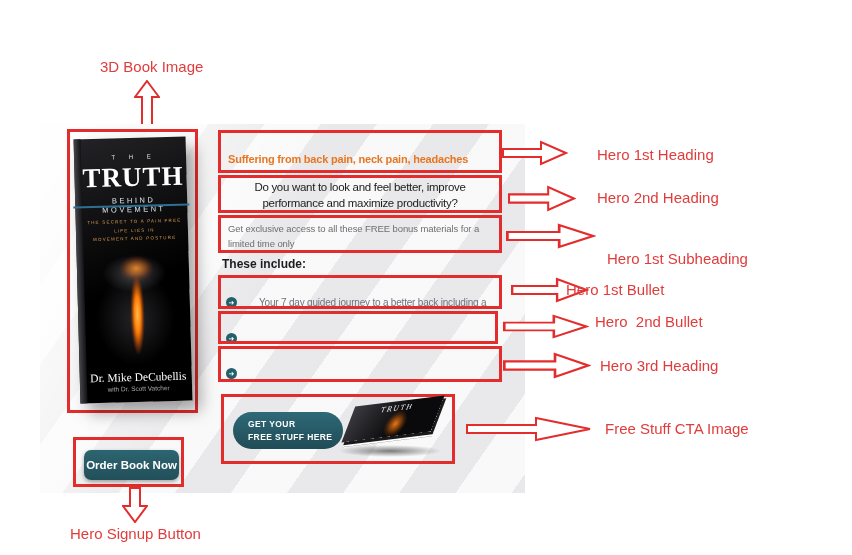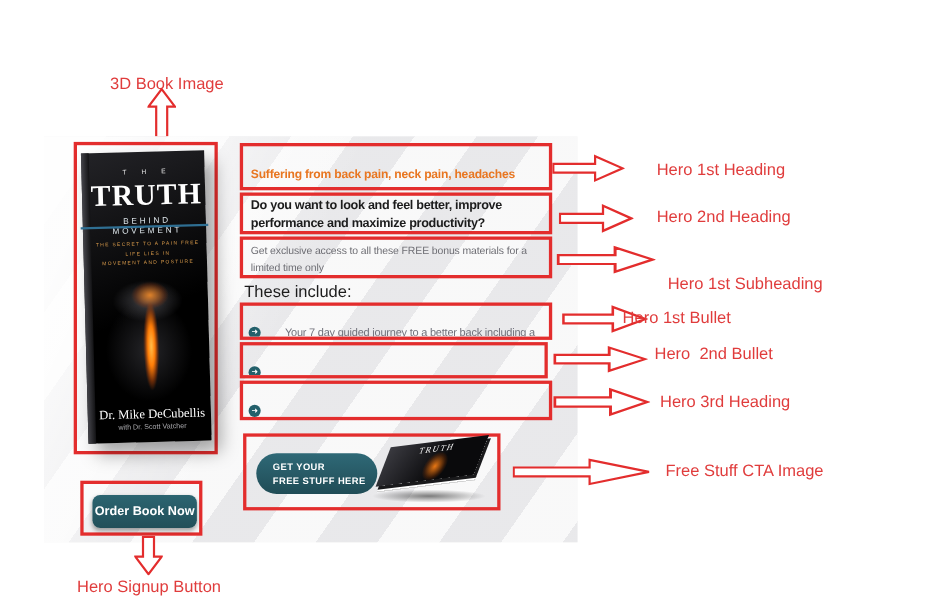--- a/index.html
+++ b/index.html
@@ -56,25 +56,25 @@
   .badge-main { font-family:"Liberation Serif", serif; font-weight:bold; font-size:10.5px; color:#191204; }
   .badge-sub { font-size:3.8px; color:#5c4510; letter-spacing:1.2px; margin-top:1px; }
   .badge-ribbon { width:26px; height:8px; margin:-4px auto 0; background:#b23a2d;
     color:#f6e7b2; font-size:4.5px; line-height:8px; letter-spacing:.5px; position:relative; z-index:7; }
 
   
   .h1-box  { left:218px; top:130px; width:284px; height:43px; }
   .h1-text { color:#e87621; font-weight:bold; font-size:11px; line-height:1.55;
     letter-spacing:-.2px; padding:18px 7px; }
   .h2-box  { left:218px; top:175px; width:284px; height:38px; }
-  .h2-text { color:#1c1c1c; font-weight:bold; font-size:11.5px; line-height:1.35;
-    letter-spacing:-.3px; padding:2px 7px; }
+  .h2-text { color:#1c1c1c; font-weight:normal; font-size:11.5px; line-height:1.35;
+    letter-spacing:-.3px; padding:2px 7px;text-align:center; }
   .sub-box { left:218px; top:215px; width:284px; height:38px; }
   .sub-text{ color:#6e6e74; font-size:9.5px; line-height:1.6; letter-spacing:-.1px; padding:3px 7px; }
-  .include { position:absolute; left:222px; top:257px; color:#1c1c1c; font-weight:normal; font-size:15px; }
+  .include { position:absolute; left:222px; top:257px; color:#1c1c1c; font-weight:bold; font-size:12px; }
 
   .b1-box { left:218px; top:275px; width:284px; height:34px; }
   .b2-box { left:218px; top:311px; width:280px; height:33px; }
   .b3-box { left:218px; top:346px; width:284px; height:36px; }
   .bullet-row { display:flex; gap:22px; padding:18px 5px; align-items:flex-start; }
   .bullet-icon { flex:0 0 auto; width:11px; height:11px; border-radius:50%;
     background:#23606b; color:#fff; font-size:7px; line-height:11px; text-align:center; margin-top:1px; }
   .bullet-text { color:#71717b; font-size:10px; line-height:1.32; letter-spacing:-.2px; }
 
   
@@ -107,21 +107,21 @@
     box-shadow:0 2px 4px rgba(0,0,0,.35); cursor:pointer; }
 
   
   .ann-label { position:absolute; color:#e03c3c; font-size:15px; white-space:pre; }
   .ann-arrow { position:absolute; }
   .ann-arrow svg { display:block; }
 </style>
 </head>
 <body>
 
-<div class="ann-label" style="left:100px; top:68px;">3D Book Image</div>
+<div class="ann-label" style="left:100px; top:58px;">3D Book Image</div>
 <div class="ann-arrow" style="left:134px; top:80px;">
   <svg width="26" height="46" viewBox="0 0 26 46">
       <polygon points="13,1 25,17 18,17 18,45 8,45 8,17 1,17" fill="#ffffff" stroke="#e32d2d" stroke-width="2"></polygon>
     </svg>
 </div>
 
 <div class="hero-panel"></div>
 
 <div class="rbox book-box">
   <div class="book">

